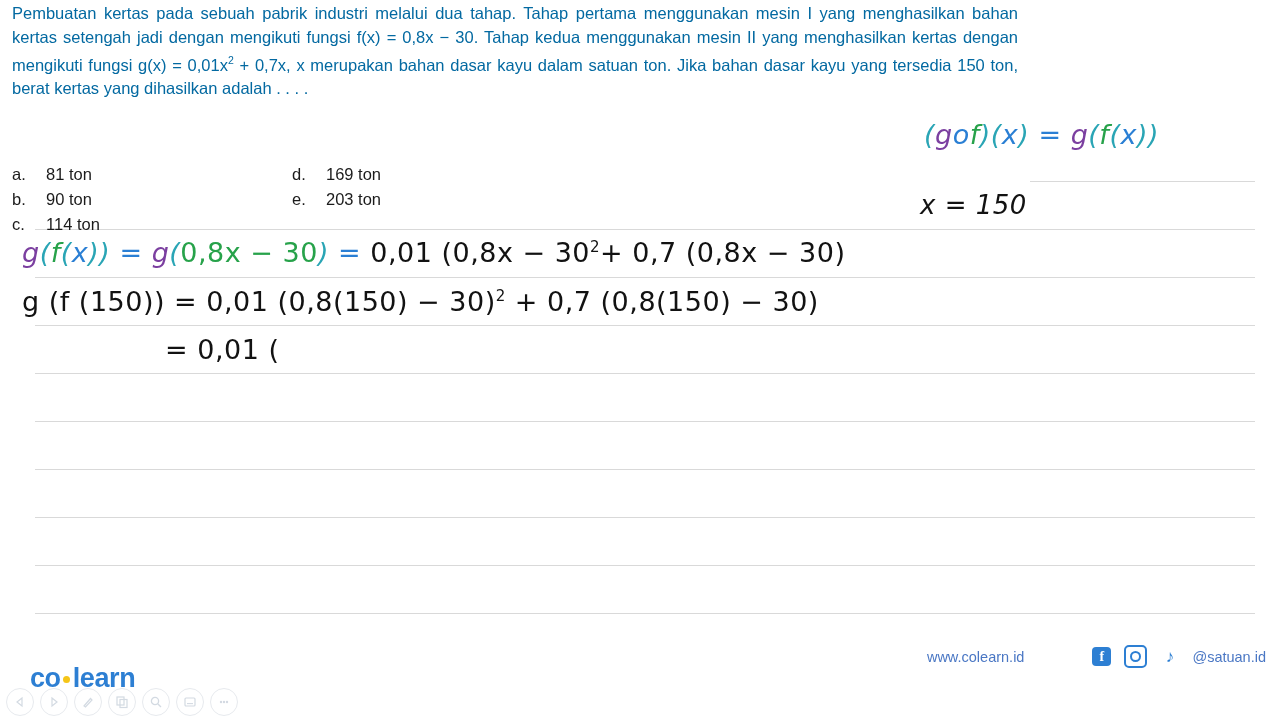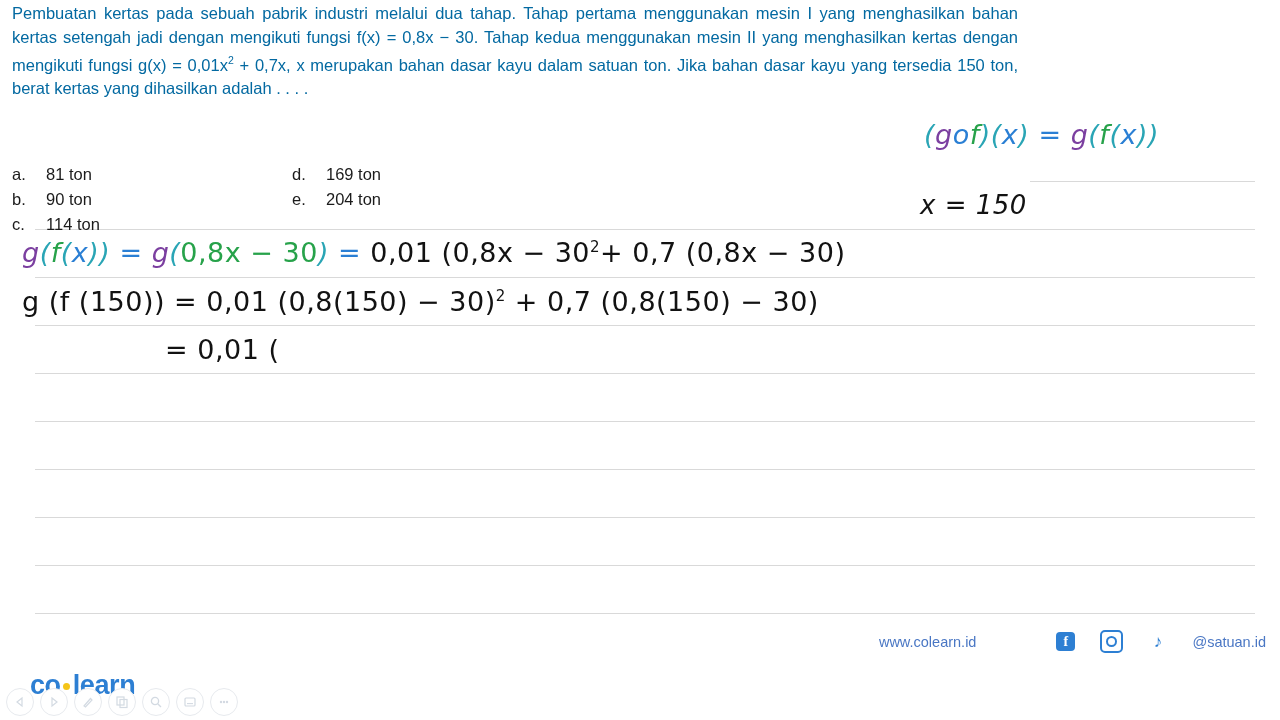--- a/index.html
+++ b/index.html
@@ -101,21 +101,20 @@
 
   
   #logo {
     position: absolute;
     left: 30px;
     top: 663px;
     font-size: 27px;
     font-weight: bold;
     color: #2d7fd3;
     letter-spacing: -0.4px;
-    margin-top: 7px;
   }
   #logo .dot {
     display: inline-block;
     width: 7px;
     height: 7px;
     margin: 0 3px 0 2px;
     background: #f5c518;
     border-radius: 50%;
     vertical-align: 4px;
   }
@@ -136,24 +135,24 @@
     align-items: center;
     justify-content: center;
     color: #d3dae2;
     background: #fff;
   }
   .tool svg { display: block; }
 
   #footer-right {
     position: absolute;
     right: 14px;
-    top: 630px;
+    top: 645px;
     display: flex;
     align-items: center;
-    gap: 25px;
+    gap: 13px;
     font-size: 14.5px;
     color: #4a77c4;
   }
   #site-url { margin-right: 55px; color: #4a77c4; }
   .social {
     width: 19px;
     height: 19px;
     display: flex;
     align-items: center;
     justify-content: center;
@@ -215,21 +214,21 @@
       <span class="opt-val">114 ton</span>
     </div>
   </div>
   <div class="opt-col right">
     <div class="opt-row">
       <span class="opt-key">d.</span>
       <span class="opt-val">169 ton</span>
     </div>
     <div class="opt-row">
       <span class="opt-key">e.</span>
-      <span class="opt-val">204 ton</span>
+      <span class="opt-val">203 ton</span>
     </div>
   </div>
 </div>
 
 <div class="hw" id="hw-comp"><span class="ink-teal">(</span><span class="ink-purple">g</span><span class="ink-blue">o</span><span class="ink-green">f</span><span class="ink-teal">)</span><span class="ink-teal">(</span><span class="ink-blue">x</span><span class="ink-teal">)</span> <span class="ink-blue n">=</span> <span class="ink-purple">g</span><span class="ink-teal">(</span><span class="ink-green">f</span><span class="ink-teal">(</span><span class="ink-blue">x</span><span class="ink-teal">)</span><span class="ink-teal">)</span></div>
 
 <div class="hw ink-black" id="hw-x150">x = 150</div>
 
 <div class="hw" id="hw-line1"><span class="ink-purple">g</span><span class="ink-teal">(</span><span class="ink-green">f</span><span class="ink-teal">(</span><span class="ink-blue">x</span><span class="ink-teal">)</span><span class="ink-teal">)</span> <span class="ink-blue n">=</span> <span class="ink-purple">g</span><span class="ink-teal">(</span><span class="ink-green n">0,8x − 30</span><span class="ink-teal">)</span> <span class="ink-blue n">=</span> <span class="ink-black n">0,01 (0,8x − 30</span><sup class="ink-black">2</sup><span class="ink-black n">+ 0,7 (0,8x − 30)</span></div>
 

